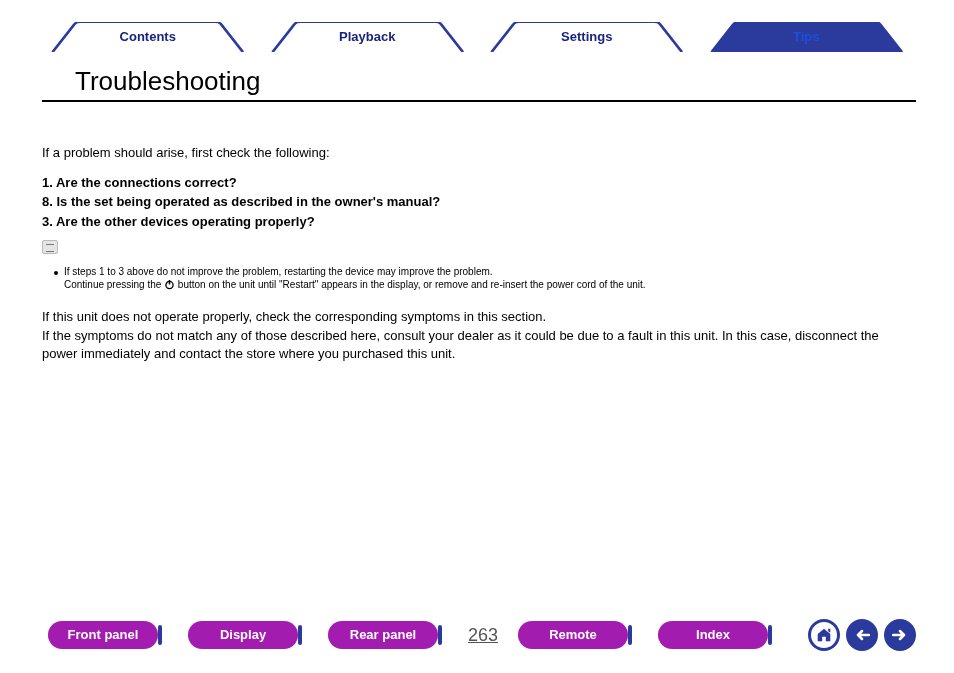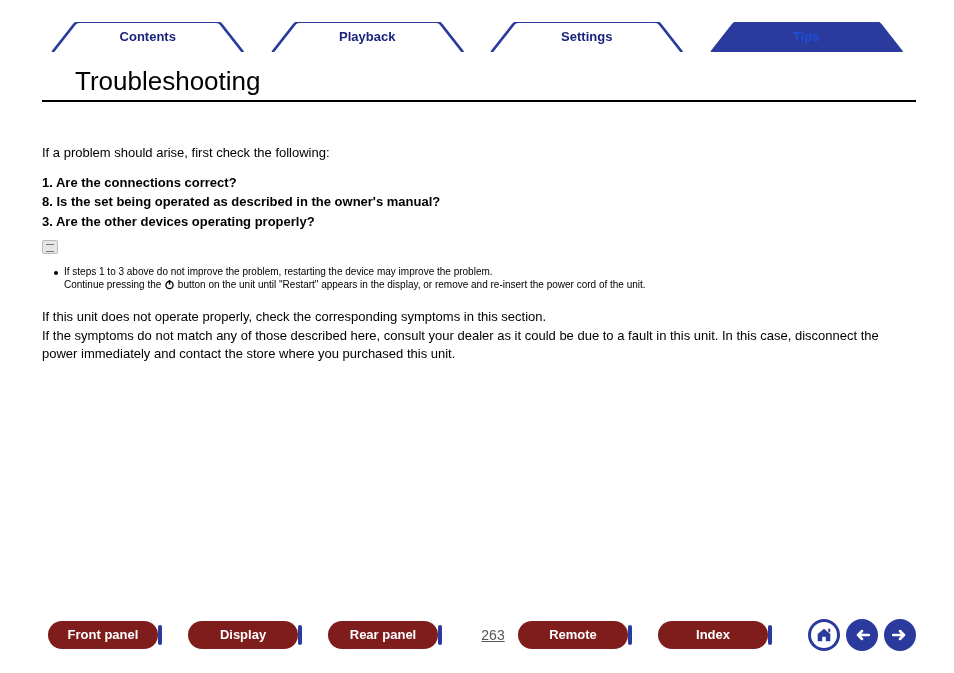--- a/index.html
+++ b/index.html
@@ -121,44 +121,43 @@
     left: 48px;
     right: 38px;
     bottom: 18px;
     height: 40px;
     display: flex;
     align-items: center;
   }
   .pill {
     width: 110px;
     height: 28px;
-    background: #7f1d1d;
+    background: #a21caf;
     color: #fff;
     border-radius: 14px;
     text-align: center;
     line-height: 28px;
     font-size: 13px;
     font-weight: bold;
     position: relative;
     cursor: pointer;
     margin-right: 30px;
   }
   .pill::after {
     content: "";
     position: absolute;
     right: -4px; top: 4px;
     width: 4px; height: 20px;
     border-radius: 2px;
     background: #2b3a9d;
   }
   .page-num {
-    font-size: 14px;
+    font-size: 18px;
     color: #555;
     width: 50px;
-    text-align: center;
     text-decoration: underline;
   }
   .spacer-flex { flex: 1; }
   .round-btn {
     width: 32px; height: 32px;
     border-radius: 50%;
     border: 3px solid #2b3a9d;
     background: #fff;
     margin-left: 6px;
     display: flex;

